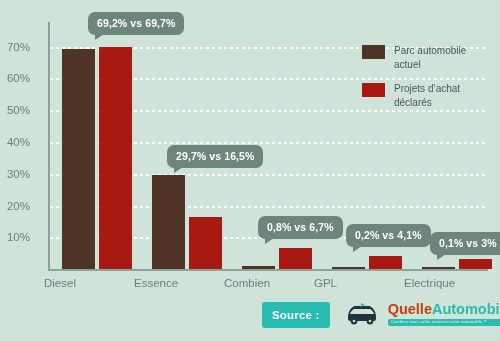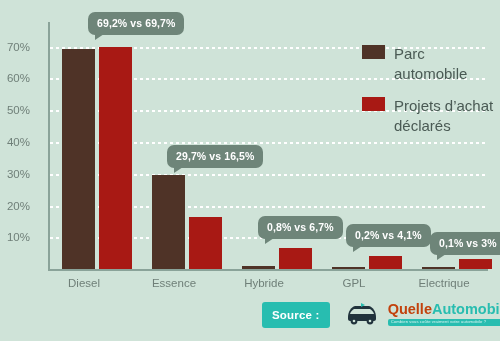--- a/index.html
+++ b/index.html
@@ -81,21 +81,21 @@
   }
   .bar.brown { background: #4f3327; left: 0; }
   .bar.red   { background: #a81914; left: 37px; }
 
   
   .xlabel {
     position: absolute;
     top: 277px;
     font-size: 11.5px;
     color: #6f7f78;
-    text-align: center;
+    text-align: left;
     white-space: nowrap;
   }
 
   
   .callout {
     position: absolute;
     background: #6e8579;
     color: #ffffff;
     font-size: 10.5px;
     font-weight: bold;
@@ -132,21 +132,21 @@
   .legend-swatch {
     width: 23px;
     height: 14px;
     flex: 0 0 auto;
     margin-top: 1px;
   }
   .legend-swatch.brown { background: #4f3327; }
   .legend-swatch.red   { background: #a81914; }
   .legend-text {
     margin-left: 9px;
-    font-size: 15px;
+    font-size: 10px;
     color: #4a5a54;
     line-height: 1.35;
   }
 
   
   .footer {
     position: absolute;
     left: 262px;
     top: 302px;
     width: 212px;
@@ -234,35 +234,36 @@
       <div class="bar red" style="height:13px"></div>
     </div>
     <div class="group" style="left:374px">
       <div class="bar brown" style="height:2px"></div>
       <div class="bar red" style="height:9.6px"></div>
     </div>
   </div>
 
   <div class="xlabel" style="left:44px;width:80px">Diesel</div>
   <div class="xlabel" style="left:134px;width:80px">Essence</div>
-  <div class="xlabel" style="left:224px;width:80px">Hybride</div>
+  <div class="xlabel" style="left:224px;width:80px">Combien</div>
   <div class="xlabel" style="left:314px;width:80px">GPL</div>
   <div class="xlabel" style="left:404px;width:80px">Electrique</div>
 
   <div class="callout" style="left:88px;top:12px">69,2% vs 69,7%</div>
   <div class="callout" style="left:167px;top:145px">29,7% vs 16,5%</div>
   <div class="callout" style="left:258px;top:216px">0,8% vs 6,7%</div>
   <div class="callout" style="left:346px;top:224px">0,2% vs 4,1%</div>
   <div class="callout" style="left:430px;top:232px">0,1% vs 3%</div>
 
   <div class="legend">
     <div class="legend-row">
       <div class="legend-swatch brown"></div>
       <div class="legend-text">
         <div>Parc automobile</div>
+        <div>actuel</div>
       </div>
     </div>
     <div class="legend-row">
       <div class="legend-swatch red"></div>
       <div class="legend-text">
         <div>Projets d’achat déclarés</div>
       </div>
     </div>
   </div>
 

